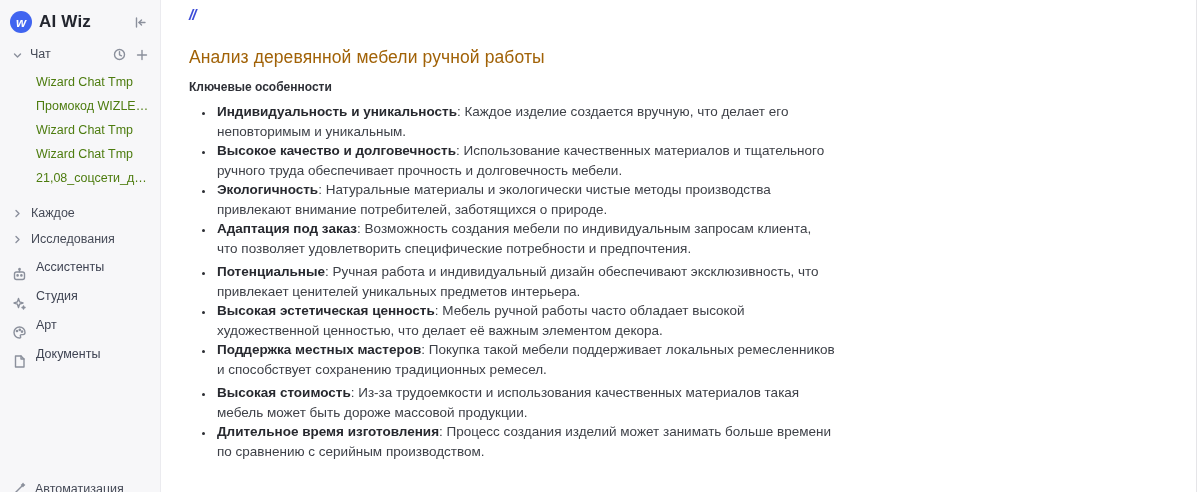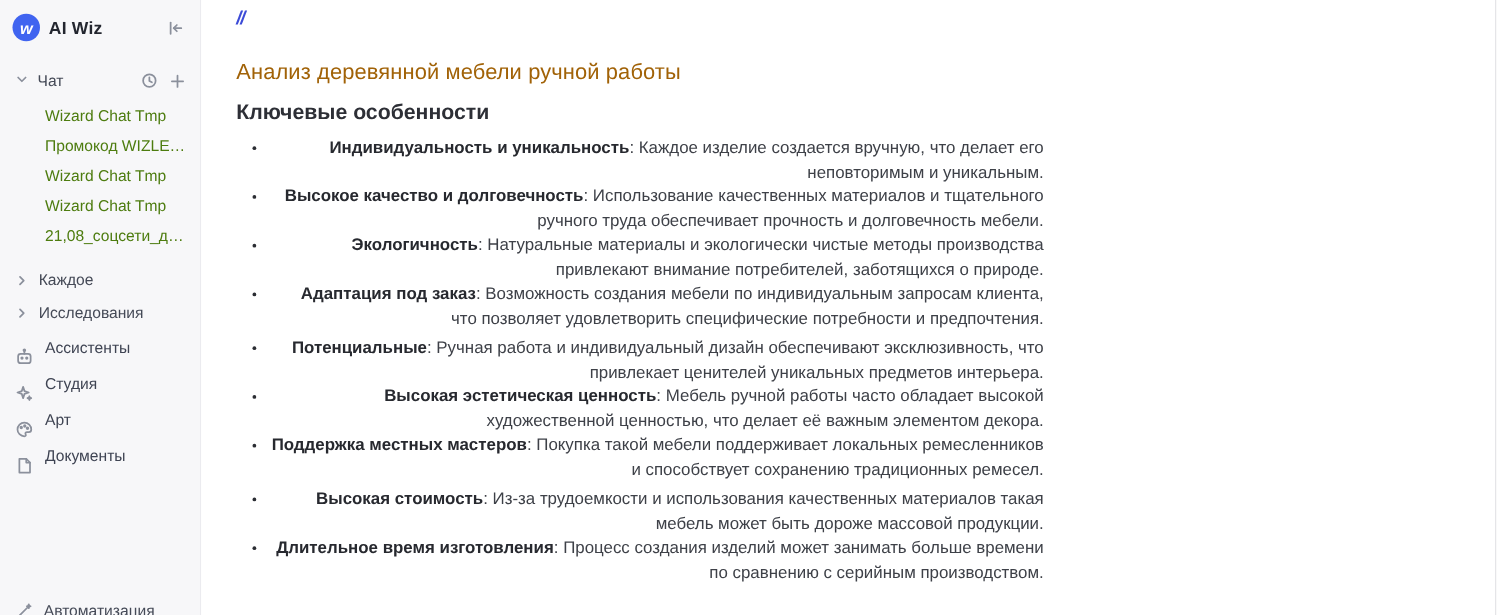--- a/index.html
+++ b/index.html
@@ -21,27 +21,27 @@
     display:flex; align-items:center; justify-content:space-between;
     padding:11px 12px 8px 10px;
   }
   .logo { display:flex; align-items:center; gap:7px; cursor:pointer; }
   .logo-circle {
     width:22px; height:22px; border-radius:50%;
     background:#4064f0; color:#ffffff;
     display:flex; align-items:center; justify-content:center;
     font-weight:700; font-size:13px; font-style:italic;
   }
-  .logo-text { font-weight:700; font-size:14px; color:#23262f; letter-spacing:.2px; }
+  .logo-text { font-weight:700; font-size:17px; color:#23262f; letter-spacing:.2px; }
   .icon-btn { display:flex; align-items:center; justify-content:center; cursor:pointer; }
   .sb-icon { stroke:#8b909c; fill:none; stroke-width:1.4; stroke-linecap:round; stroke-linejoin:round; }
 
   .chat-row {
-    display:flex; align-items:flex-start; gap:7px;
-    padding:5px 12px 5px 12px; margin-top:12px; color:#454a57;
+    display:flex; align-items:flex-end; gap:7px;
+    padding:5px 12px 5px 12px; margin-top:1px; color:#454a57;
   }
   .chat-row .spacer { flex:1; }
   .chat-row .right-icons { display:flex; align-items:center; gap:10px; }
 
   .chat-list { list-style:none; margin:4px 0 0; padding:0 8px 0 36px; }
   .chat-item {
     height:24px; line-height:24px; color:#4d7c0f; cursor:pointer;
     white-space:nowrap; overflow:hidden; text-overflow:ellipsis;
   }
 
@@ -65,25 +65,25 @@
   
   .main { flex:1; padding:6px 0 0 28px; position:relative; background:#ffffff; }
   .quote-mark {
     color:#3c4bd7; font-weight:800; font-style:italic;
     font-size:15px; letter-spacing:-1px; line-height:18px;
   }
   .doc-title {
     margin:23px 0 0; font-size:17.5px; font-weight:400; color:#a16207; letter-spacing:.1px;
   }
   .section-heading {
-    margin:12px 0 8px; font-size:17px; font-weight:700; color:#2d2f36;
+    margin:12px 0 8px; font-size:12px; font-weight:700; color:#2d2f36;
   }
   .points {
     margin:4px 0 0; padding:0 0 0 26px; width:646px;
-    font-size:13.5px; line-height:19.5px; color:#3e4148; list-style:disc;text-align:right;
+    font-size:13.5px; line-height:19.5px; color:#3e4148; list-style:disc;
   }
   .points li { margin:0; padding-left:2px; }
   .points li::marker { color:#2b2d33; font-size:11px; }
   .term { font-weight:700; color:#27292f; }
 
   .scroll-line { position:absolute; right:3px; top:0; bottom:0; width:1px; background:#e5e5e8; }
 </style>
 </head>
 <body>
 

